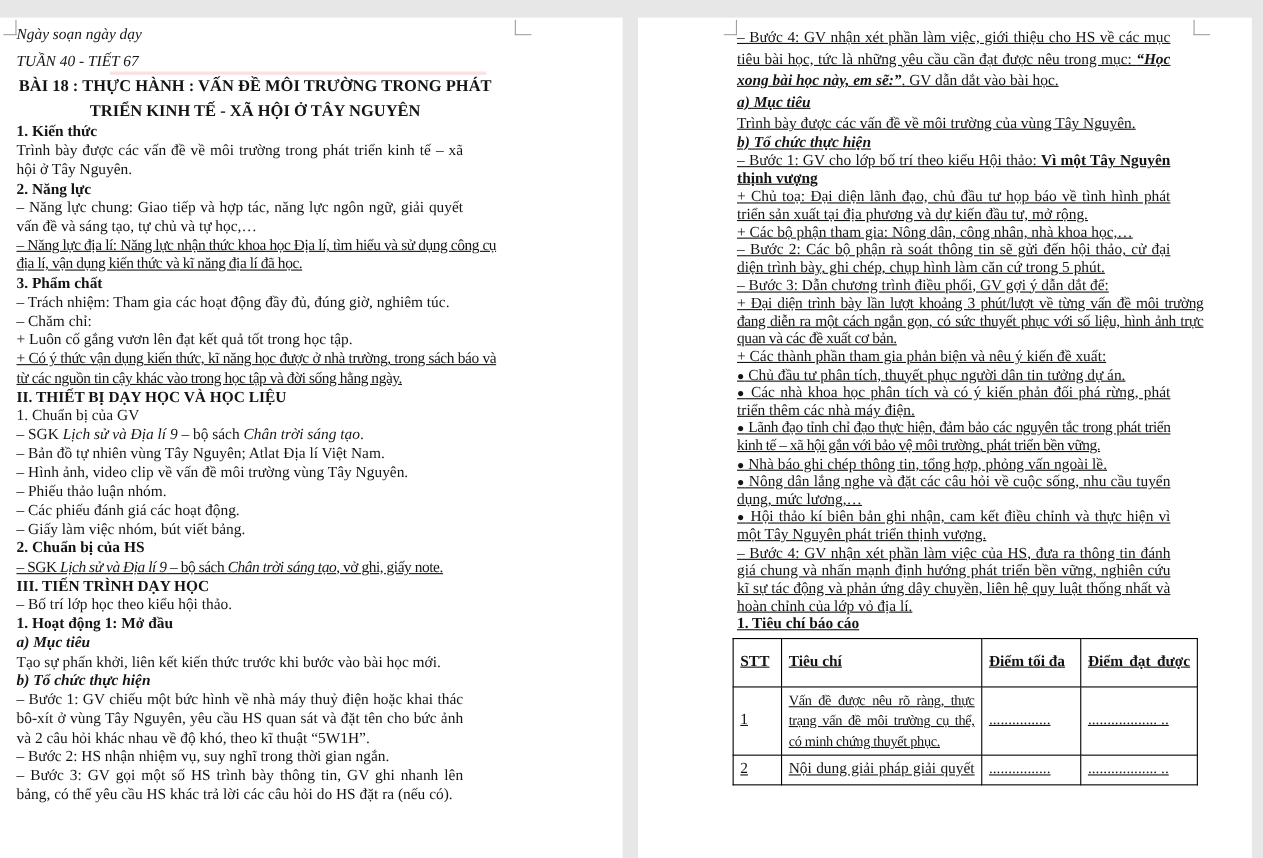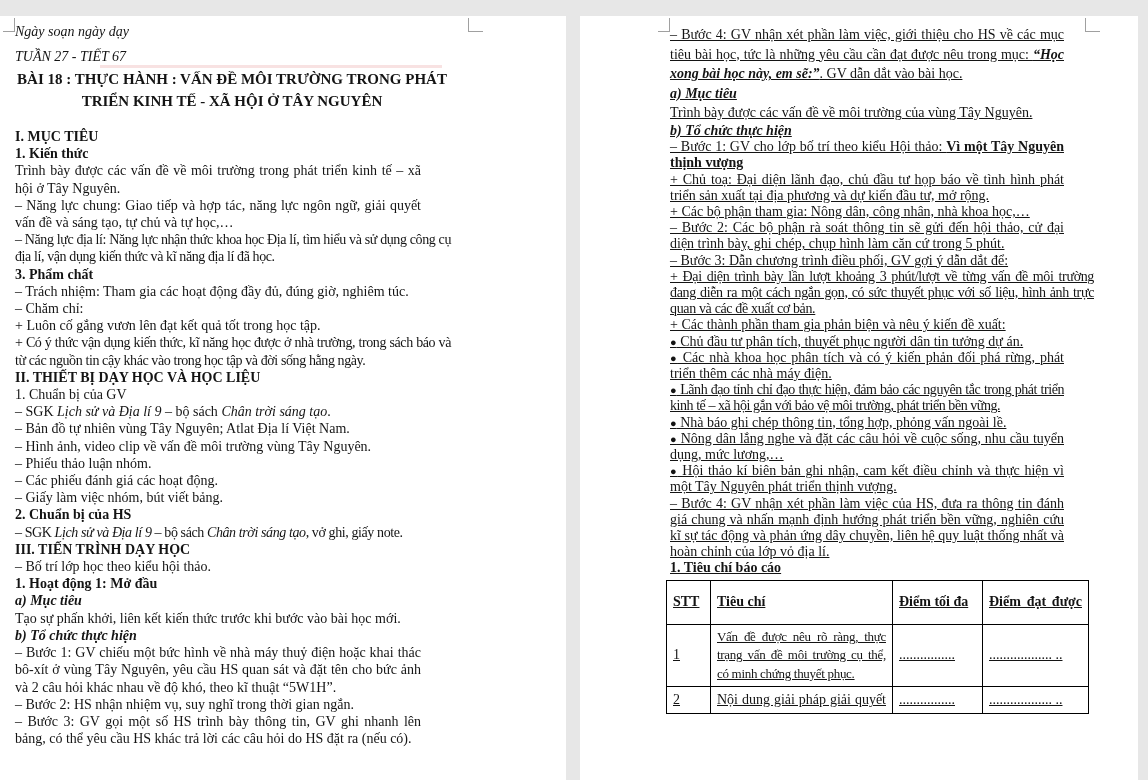--- a/index.html
+++ b/index.html
@@ -20,21 +20,21 @@
   #right-col .p{line-height:16.2px;}
   #right-col .p.sp{line-height:19.6px;}
   .p.meta{font-size:14px;line-height:24px;text-align:left;}
   .p.meta2{line-height:25px;}
   .p.title{width:434px;text-align:center;font-weight:bold;font-size:15px;line-height:21.5px;}
   .p.gap-top{margin-top:16px;}
   .p.h{font-weight:bold;text-align:left;}
   .p.hi{font-weight:bold;font-style:italic;text-align:left;}
   .b{font-weight:bold;}
   .i{font-style:italic;}
-  #left-col .cond{width:436px;letter-spacing:-0.4px;}
+  #left-col .cond{width:436px;letter-spacing:-0.4px;text-decoration:underline;}
   #right-col .cond{width:424px;letter-spacing:-0.35px;}
   .cond2{letter-spacing:-0.45px;}
   .blt{font-size:11px;}
   .crop{position:absolute;border:0 solid #a0a0a0;}
   .crop.tl{border-right-width:1px;border-bottom-width:1px;}
   .crop.tr{border-left-width:1px;border-bottom-width:1px;}
   .crop.bl{border-right-width:1px;border-top-width:1px;}
   .crop.br{border-left-width:1px;border-top-width:1px;}
   #artifact{position:absolute;left:100px;top:49px;width:342px;height:3px;
     background:#f3cacb;opacity:.55;}
@@ -50,25 +50,25 @@
   td.jlast{text-align:justify;text-align-last:justify;}
   td.dots{text-align:left;white-space:nowrap;}
 </style>
 </head>
 <body>
 
 <div class="page" id="page-left">
   <div id="artifact"></div>
   <div class="textcol" id="left-col">
       <div class="p meta"><span class="i">Ngày soạn ngày dạy</span></div>
-      <div class="p meta meta2"><span class="i">TUẦN 27 - TIẾT  67</span></div>
+      <div class="p meta meta2"><span class="i">TUẦN 40 - TIẾT  67</span></div>
       <div class="p title"><span>BÀI 18 : THỰC HÀNH : VẤN ĐỀ MÔI TRƯỜNG TRONG PHÁT TRIỂN KINH TẾ - XÃ HỘI Ở TÂY NGUYÊN</span></div>
-      <div class="p h gap-top"><span>I. MỤC TIÊU</span></div>
       <div class="p h"><span>1. Kiến thức</span></div>
       <div class="p "><span>Trình bày được các vấn đề về môi trường trong phát triển kinh tế – xã hội ở Tây Nguyên.</span></div>
+      <div class="p h"><span>2. Năng lực</span></div>
       <div class="p "><span>– Năng lực chung: Giao tiếp và hợp tác, năng lực ngôn ngữ, giải quyết vấn đề và sáng tạo, tự chủ và tự học,…</span></div>
       <div class="p cond"><span>– Năng lực địa lí: Năng lực nhận thức khoa học Địa lí, tìm hiểu và sử dụng công cụ địa lí, vận dụng kiến thức và kĩ năng địa lí đã học.</span></div>
       <div class="p h"><span>3. Phẩm chất</span></div>
       <div class="p "><span>– Trách nhiệm: Tham gia các hoạt động đầy đủ, đúng giờ, nghiêm túc.</span></div>
       <div class="p "><span>– Chăm chỉ:</span></div>
       <div class="p "><span>+ Luôn cố gắng vươn lên đạt kết quả tốt trong học tập.</span></div>
       <div class="p cond"><span>+ Có ý thức vận dụng kiến thức, kĩ năng học được ở nhà trường, trong sách báo và từ các nguồn tin cậy khác vào trong học tập và đời sống hằng ngày.</span></div>
       <div class="p h"><span>II. THIẾT BỊ DẠY HỌC VÀ HỌC LIỆU</span></div>
       <div class="p "><span>1. Chuẩn bị của GV</span></div>
       <div class="p "><span>– SGK </span><span class="i">Lịch sử và Địa lí 9</span><span> – bộ sách </span><span class="i">Chân trời sáng tạo</span><span>.</span></div>

